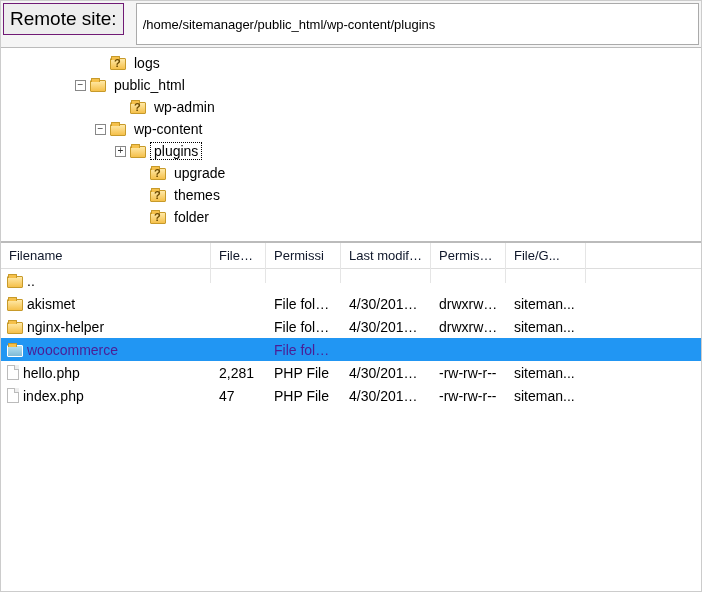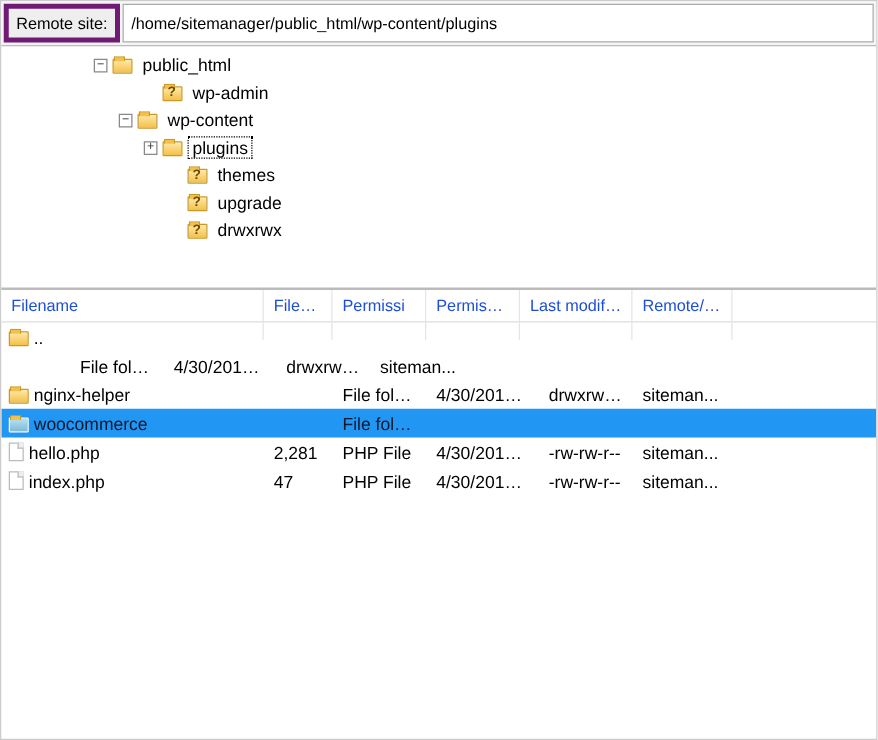--- a/index.html
+++ b/index.html
@@ -15,29 +15,29 @@
     border: 1px solid #ccc;
   }
   .topbar {
     display: flex;
     align-items: stretch;
     border-bottom: 1px solid #bbb;
     background: #f5f5f5;
   }
   .topbar-label {
     padding: 4px 6px;
-    border: 4px solid #701a75;
+    border: 1px solid #701a75;
     background: #eee;
-    font-size: 13px;
-    margin: 2px 0 2px 2px;
+    font-size: 19px;
+    margin: 2px 0 12px 2px;
   }
   .path-input {
     flex: 1;
     border: 1px solid #aaa;
-    margin: 2px 2px 2px 2px;
+    margin: 2px 2px 2px 12px;
     padding: 3px 6px;
     font-size: 13px;
     background: #fff;
     outline: none;
     font-family: inherit;
   }
   .tree-pane {
     height: 195px;
     overflow: auto;
     border-bottom: 2px solid #bbb;
@@ -146,21 +146,21 @@
     background: #fff;
     height: 26px;
     align-items: center;
   }
   .col {
     padding: 20px 8px;
     border-right: 1px solid #e5e5e5;
     overflow: hidden;
     text-overflow: ellipsis;
     white-space: nowrap;
-    color: #1d4ed8;
+    color: #0f172a;
     cursor: default;
     position: relative;
   }
   .col.sort::after {
     content: "▴";
     font-size: 9px;
     color: #555;
     position: absolute;
     top: 0px;
     left: 50%;
@@ -179,36 +179,42 @@
   }
   .row .cell {
     padding: 2px 8px;
     overflow: hidden;
     text-overflow: ellipsis;
     white-space: nowrap;
   }
   .row .c-name { display: flex; align-items: center; padding-left: 6px; }
   .row.selected {
     background: #2196f3;
-    color: #0f172a;
+    color: #4c1d95;
   }
   .row.selected .folder { filter: none; }
   .row.selected .folder { border-color: #fff; }
 </style>
 </head>
 <body>
 
 <div class="topbar">
   <div class="topbar-label">Remote site:</div>
   <input class="path-input" value="/home/sitemanager/public_html/wp-content/plugins" style="">
 </div>
 
 <div class="tree-pane">
   <div class="tree" id="tree">
       <div class="tree-row">
+        <span class="indent" style="width: 90px;"></span>
+        <span class="spacer11"></span>
+        <span class="ico folder q"></span>
+        <span class="node-label">logs</span>
+      </div>
+      <div class="tree-row">
         <span class="indent" style="width: 70px;"></span>
         <span class="expander">−</span>
         <span class="ico folder"></span>
         <span class="node-label">public_html</span>
       </div>
       <div class="tree-row">
         <span class="indent" style="width: 110px;"></span>
         <span class="spacer11"></span>
         <span class="ico folder q"></span>
         <span class="node-label">wp-admin</span>
@@ -222,59 +228,63 @@
       <div class="tree-row">
         <span class="indent" style="width: 110px;"></span>
         <span class="expander">+</span>
         <span class="ico folder"></span>
         <span class="node-label selected">plugins</span>
       </div>
       <div class="tree-row">
         <span class="indent" style="width: 130px;"></span>
         <span class="spacer11"></span>
         <span class="ico folder q"></span>
+        <span class="node-label">upgrade</span>
+      </div>
+      <div class="tree-row">
+        <span class="indent" style="width: 130px;"></span>
+        <span class="spacer11"></span>
+        <span class="ico folder q"></span>
         <span class="node-label">themes</span>
       </div>
       <div class="tree-row">
         <span class="indent" style="width: 130px;"></span>
         <span class="spacer11"></span>
         <span class="ico folder q"></span>
-        <span class="node-label">upgrade</span>
-      </div>
-      <div class="tree-row">
-        <span class="indent" style="width: 130px;"></span>
-        <span class="spacer11"></span>
-        <span class="ico folder q"></span>
-        <span class="node-label">drwxrwx</span>
+        <span class="node-label">folder</span>
       </div>
     </div>
 </div>
 
 <div class="list-pane">
   <div class="cols">
     <div class="col c-name sort">Filename</div>
     <div class="col c-size">Filesize</div>
     <div class="col c-type">Permissi</div>
+    <div class="col c-mod">Last modifi...</div>
     <div class="col c-perm">Permissi...</div>
-    <div class="col c-mod">Last modifi...</div>
-    <div class="col c-own">Remote/G...</div>
+    <div class="col c-own">File/G...</div>
   </div>
   <div id="rows">
       <div class="row">
         <div class="cell c-name">
           <span class="ico folder"></span>
           <span>..</span>
         </div>
         <div class="cell c-size"></div>
         <div class="cell c-type"></div>
         <div class="cell c-mod"></div>
         <div class="cell c-perm"></div>
         <div class="cell c-own"></div>
       </div>
       <div class="row">
+        <div class="cell c-name">
+          <span class="ico folder"></span>
+          <span>akismet</span>
+        </div>
         <div class="cell c-size"></div>
         <div class="cell c-type">File folder</div>
         <div class="cell c-mod">4/30/2019 ...</div>
         <div class="cell c-perm">drwxrwx...</div>
         <div class="cell c-own">siteman...</div>
       </div>
       <div class="row">
         <div class="cell c-name">
           <span class="ico folder"></span>
           <span>nginx-helper</span>

